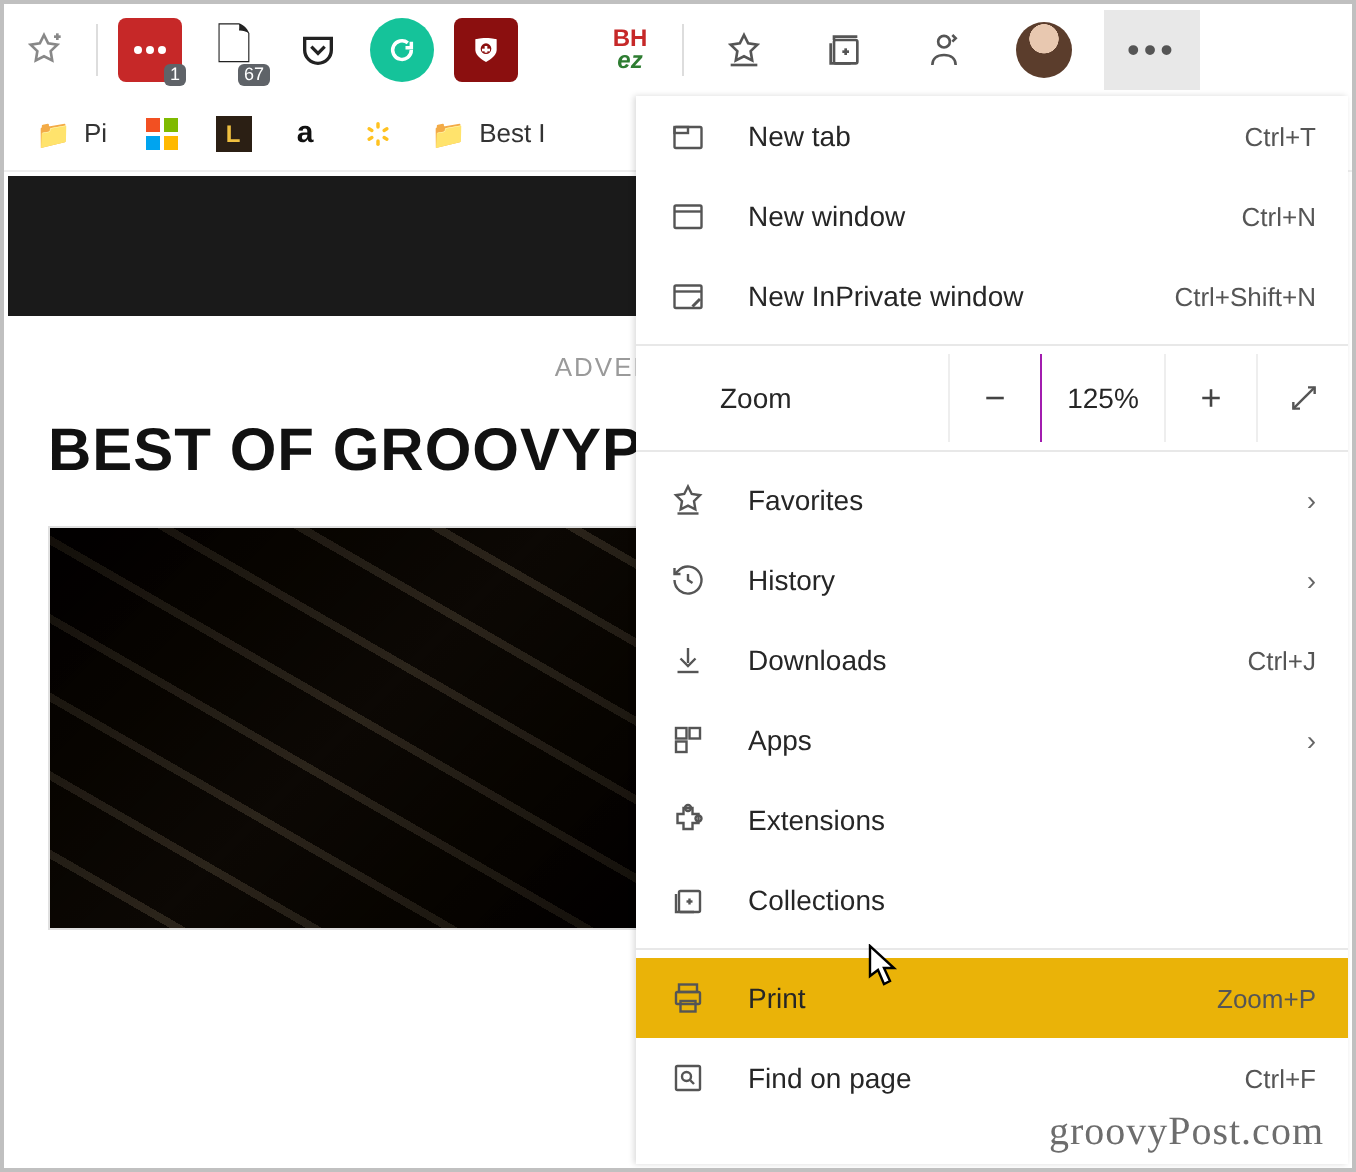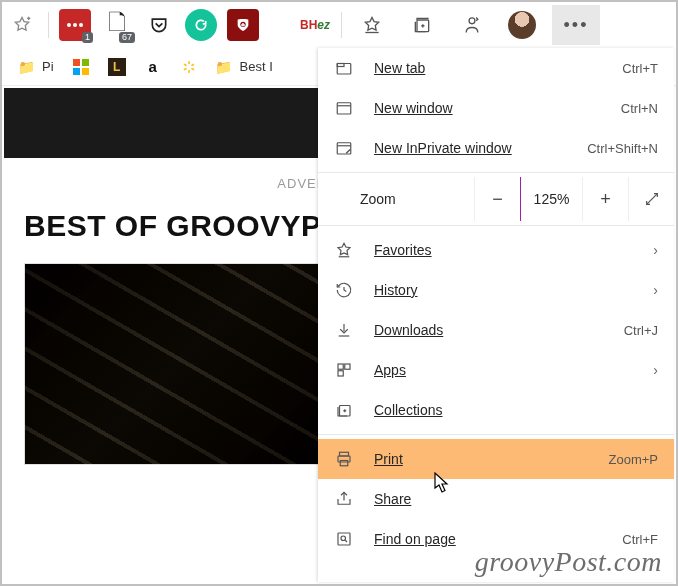--- a/index.html
+++ b/index.html
@@ -77,40 +77,40 @@
   .menu {
     position:absolute; top:46px; right:2px; width:356px; bottom:2px;
     background:#fff; box-shadow:-1px 0 3px rgba(0,0,0,0.15);
     z-index:50; overflow:hidden;
     font-size:14px; color:#262626;
   }
   .mrow {
     display:flex; align-items:center; height:40px;
     padding: 0 16px;
   }
-  .mrow:hover, .mrow.hovered { background:#fdba74; }
+  .mrow:hover, .mrow.hovered { background:#eab308; }
   .micon { width:20px; height:20px; margin-right:20px; display:flex; align-items:center; justify-content:center; color:#555; flex-shrink:0; }
-  .mlabel { flex:1;text-decoration:underline; }
+  .mlabel { flex:1; }
   .mhint { font-size:13px; color:#555; }
   .mchevron { color:#666; font-size:14px; margin-left:8px; }
   .msep { height:1px; background:#e8e8e8; margin:4px 0; }
 
   .zoom-row { display:flex; align-items:center; height:44px; }
   .zoom-label { flex:1; padding-left:42px; }
   .zbtn { width:46px; height:44px; display:flex; align-items:center; justify-content:center; border-left:1px solid #eee; font-size:18px; color:#444; }
   .zval { width:62px; text-align:center; font-size:14px; border-left:1px solid #a21caf; height:44px; display:flex; align-items:center; justify-content:center; }
 
   .cursor {
     position:absolute; width:16px; height:22px; z-index:100; pointer-events:none;
   }
 
   .watermark {
     position:absolute; right:14px; bottom:6px; z-index:200;
-    font-family: Georgia, 'Times New Roman', serif; font-style:italic;
-    font-size:28px; color:#6d6d6d; letter-spacing:0.5px;
+    font-family: Georgia, 'Times New Roman', serif; 
+    font-size:20px; color:#6d6d6d; letter-spacing:0.5px;
     text-shadow:0 1px 0 #fff;
   }
 </style>
 </head>
 <body>
 
 <div class="toolbar">
   <div class="ext-icon" style="color:#777;">
     <svg width="20" height="20" viewBox="0 0 24 24" fill="none" stroke="#888" stroke-width="1.6">
         <path d="M12 3l2.5 5 5.5.8-4 3.9.9 5.5L12 15.8 7.1 18.2 8 12.7 4 8.8l5.5-.8z"></path>
@@ -140,21 +140,21 @@
   </div>
   <div class="ext-icon" style="background:#8b0f0f;border-radius:4px;">
     <svg width="16" height="16" viewBox="0 0 24 24" fill="#fff">
         <path d="M12 3c5 0 8 1 8 1v8c0 5-8 9-8 9s-8-4-8-9V4s3-1 8-1z"></path>
         <circle cx="12" cy="11" r="4" fill="#8b0f0f"></circle>
         <rect x="11" y="9" width="2" height="5" fill="#fff"></rect>
         <rect x="9" y="11" width="6" height="2" fill="#fff" transform="rotate(0)"></rect>
       </svg>
   </div>
   <div style="width:20px"></div>
-  <div class="ext-icon" style="flex-direction:row;line-height:0.9;">
+  <div class="ext-icon" style="flex-direction:column;line-height:0.9;">
     <span style="color:#c62828;font-weight:900;font-size:12px;">BH</span>
     <span style="color:#2e7d32;font-weight:900;font-size:12px;font-style:italic;">ez</span>
   </div>
   <div class="sep-v"></div>
   <div class="tb-btn">
     <svg width="20" height="20" viewBox="0 0 24 24" fill="none" stroke="#555" stroke-width="1.6">
         <path d="M12 3l2.5 5 5.5.8-4 3.9.9 5.5L12 15.8 7.1 18.2 8 12.7 4 8.8l5.5-.8z"></path>
         <line x1="4" y1="21" x2="20" y2="21"></line>
       </svg>
   </div>
@@ -318,20 +318,30 @@
           <rect x="13" y="4" width="7" height="7"></rect>
           <rect x="4" y="13" width="7" height="7"></rect>
         </svg>
       </span>
     <span class="mlabel">Apps</span>
     <span class="mchevron">›</span>
   </div>
   <div class="mrow">
     <span class="micon">
         <svg width="18" height="18" viewBox="0 0 24 24" fill="none" stroke="#555" stroke-width="1.6">
+          <path d="M9 4h6v4h4v6h-4v4H9v-4H5V8h4z"></path>
+          <circle cx="12" cy="4" r="2"></circle>
+          <circle cx="19" cy="11" r="2"></circle>
+        </svg>
+      </span>
+    <span class="mlabel">Extensions</span>
+  </div>
+  <div class="mrow">
+    <span class="micon">
+        <svg width="18" height="18" viewBox="0 0 24 24" fill="none" stroke="#555" stroke-width="1.6">
           <rect x="6" y="6" width="14" height="14" rx="1"></rect>
           <line x1="11" y1="13" x2="15" y2="13"></line>
           <line x1="13" y1="11" x2="13" y2="15"></line>
           <path d="M4 8v12h12"></path>
         </svg>
       </span>
     <span class="mlabel">Collections</span>
   </div>
   <div class="msep"></div>
   <div class="mrow hovered">
@@ -341,30 +351,20 @@
           <rect x="4" y="8" width="16" height="8" rx="1"></rect>
           <rect x="7" y="14" width="10" height="7"></rect>
         </svg>
       </span>
     <span class="mlabel">Print</span>
     <span class="mhint">Zoom+P</span>
   </div>
   <div class="mrow">
     <span class="micon">
         <svg width="18" height="18" viewBox="0 0 24 24" fill="none" stroke="#555" stroke-width="1.6">
-          <path d="M4 12v7h16v-7"></path>
-          <path d="M12 3v11"></path>
-          <path d="M8 7l4-4 4 4"></path>
-        </svg>
-      </span>
-    <span class="mlabel">Share</span>
-  </div>
-  <div class="mrow">
-    <span class="micon">
-        <svg width="18" height="18" viewBox="0 0 24 24" fill="none" stroke="#555" stroke-width="1.6">
           <rect x="4" y="4" width="16" height="16" rx="1"></rect>
           <circle cx="11" cy="11" r="3"></circle>
           <line x1="13.5" y1="13.5" x2="16" y2="16"></line>
         </svg>
       </span>
     <span class="mlabel">Find on page</span>
     <span class="mhint">Ctrl+F</span>
   </div>
 </div>
 

